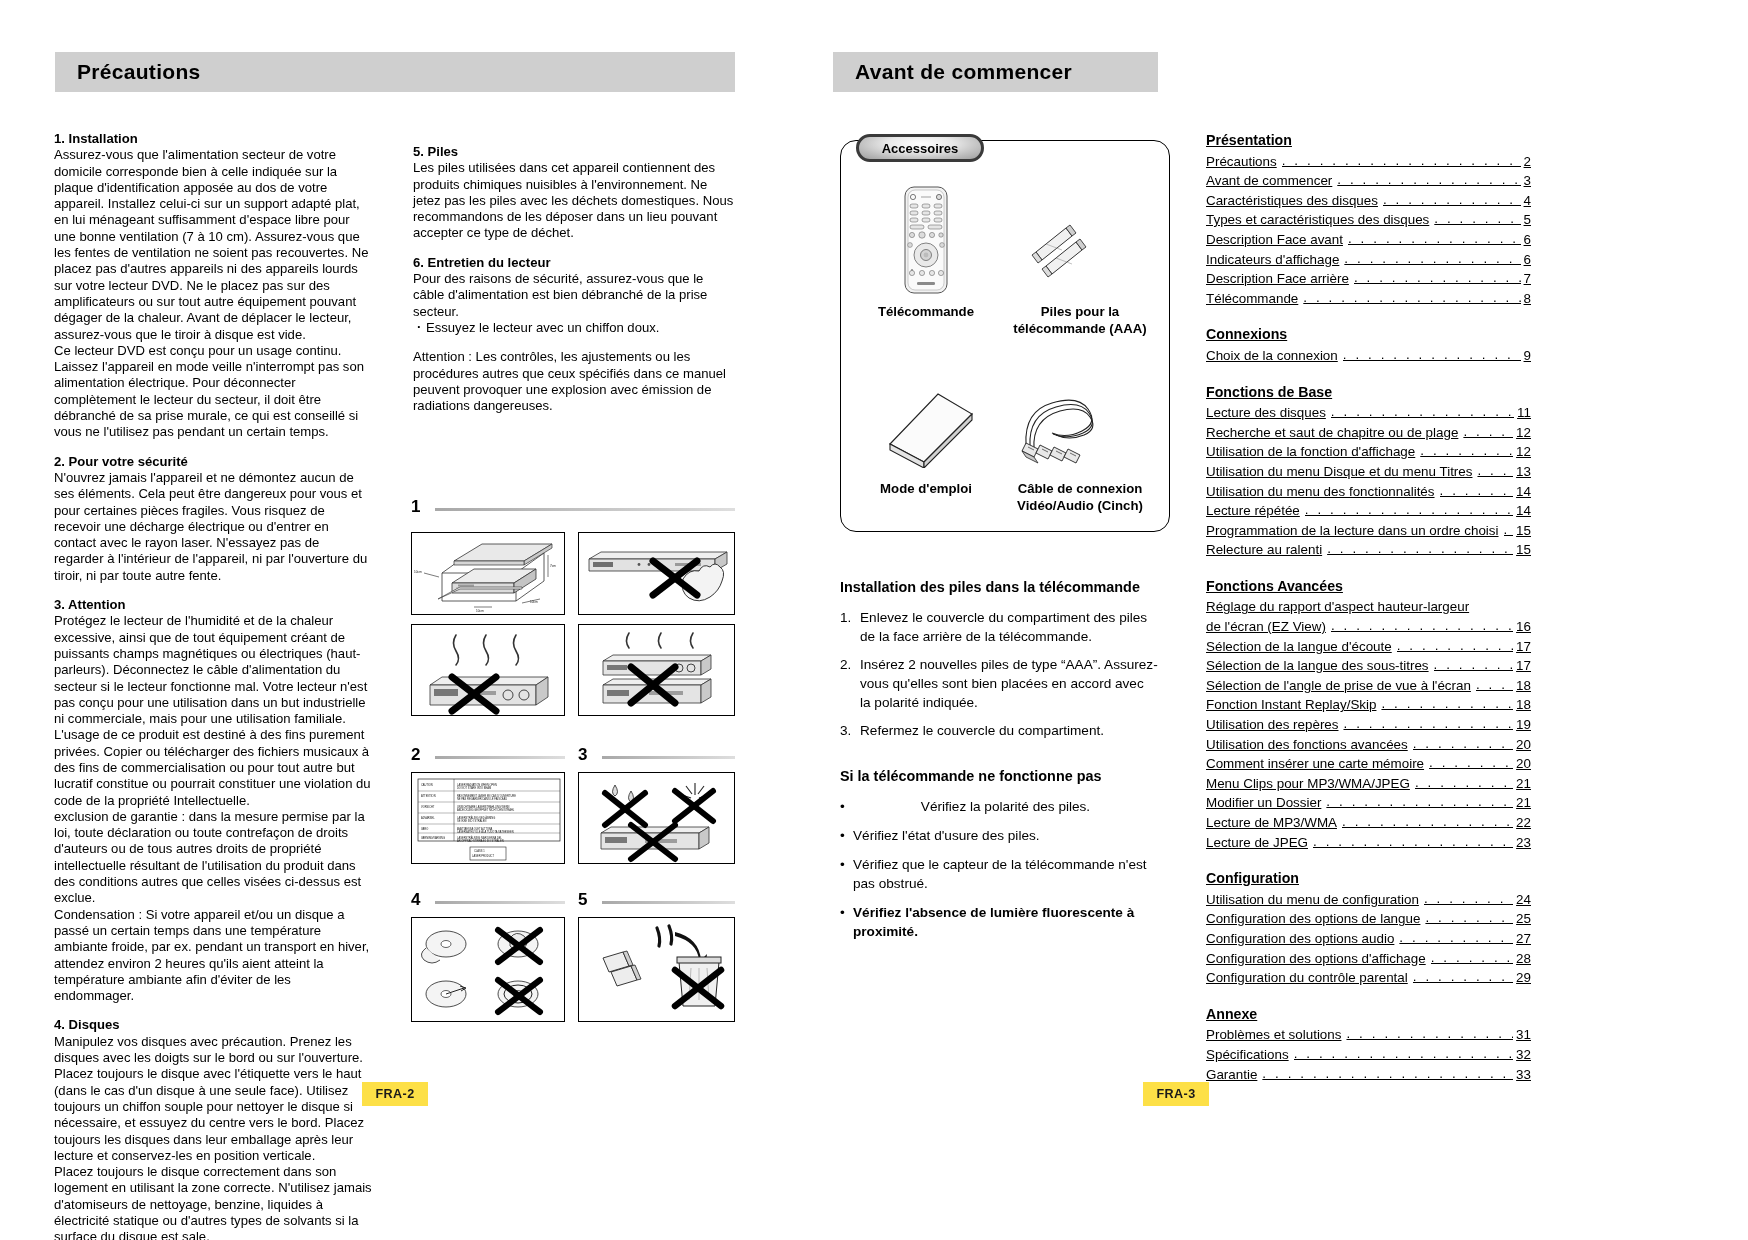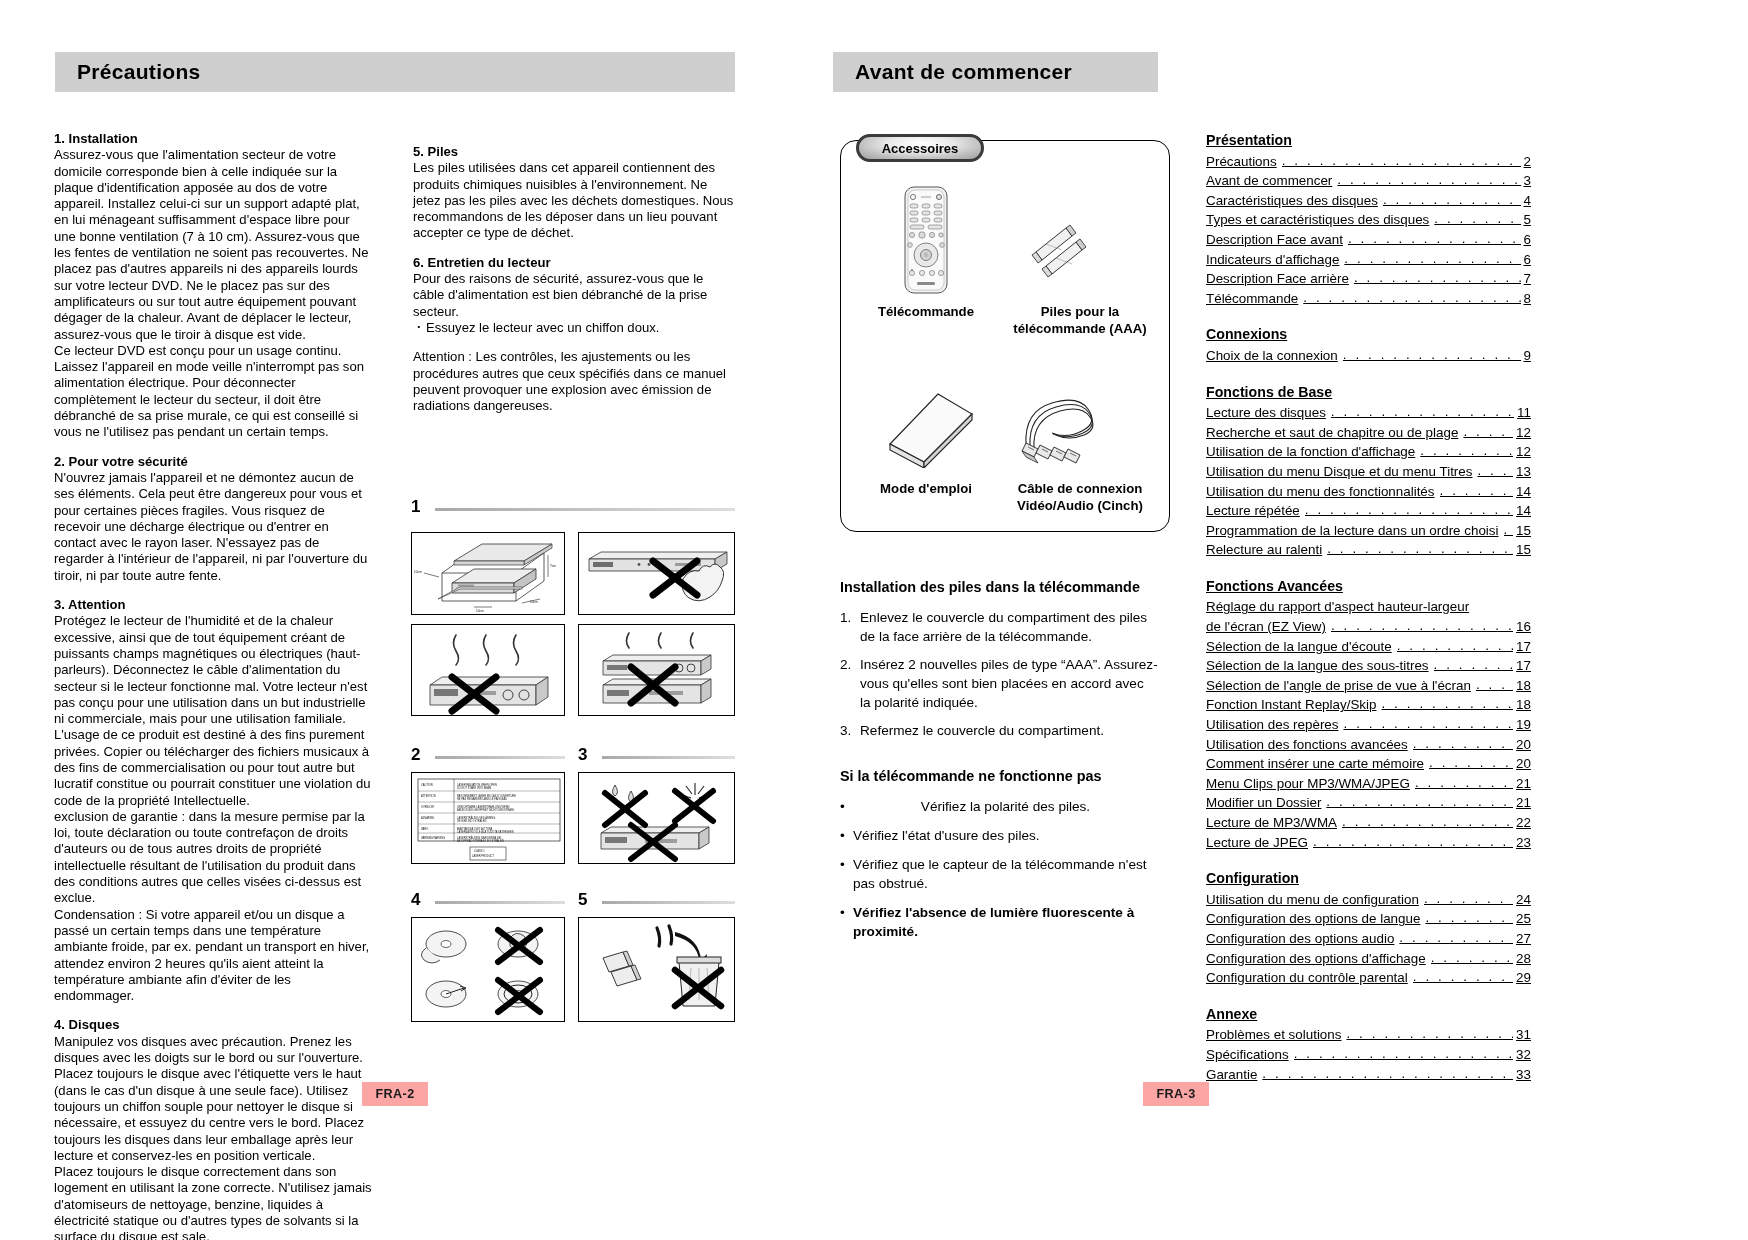--- a/index.html
+++ b/index.html
@@ -133,21 +133,21 @@
     font-size: 13.4px;
     position: relative;
     top: -1px;
   }
   .toc-page { flex: 0 0 auto; }
   .toc-cont { padding-left: 0; }
 
   
   .foot-tab {
     position: absolute;
-    background: #fca5a5;
+    background: #fde047;
     display: flex;
     align-items: center;
     justify-content: center;
     font-size: 12.6px;
     font-weight: bold;
     color: #1a1a1a;
     letter-spacing: 0.4px;
   }
 
   

